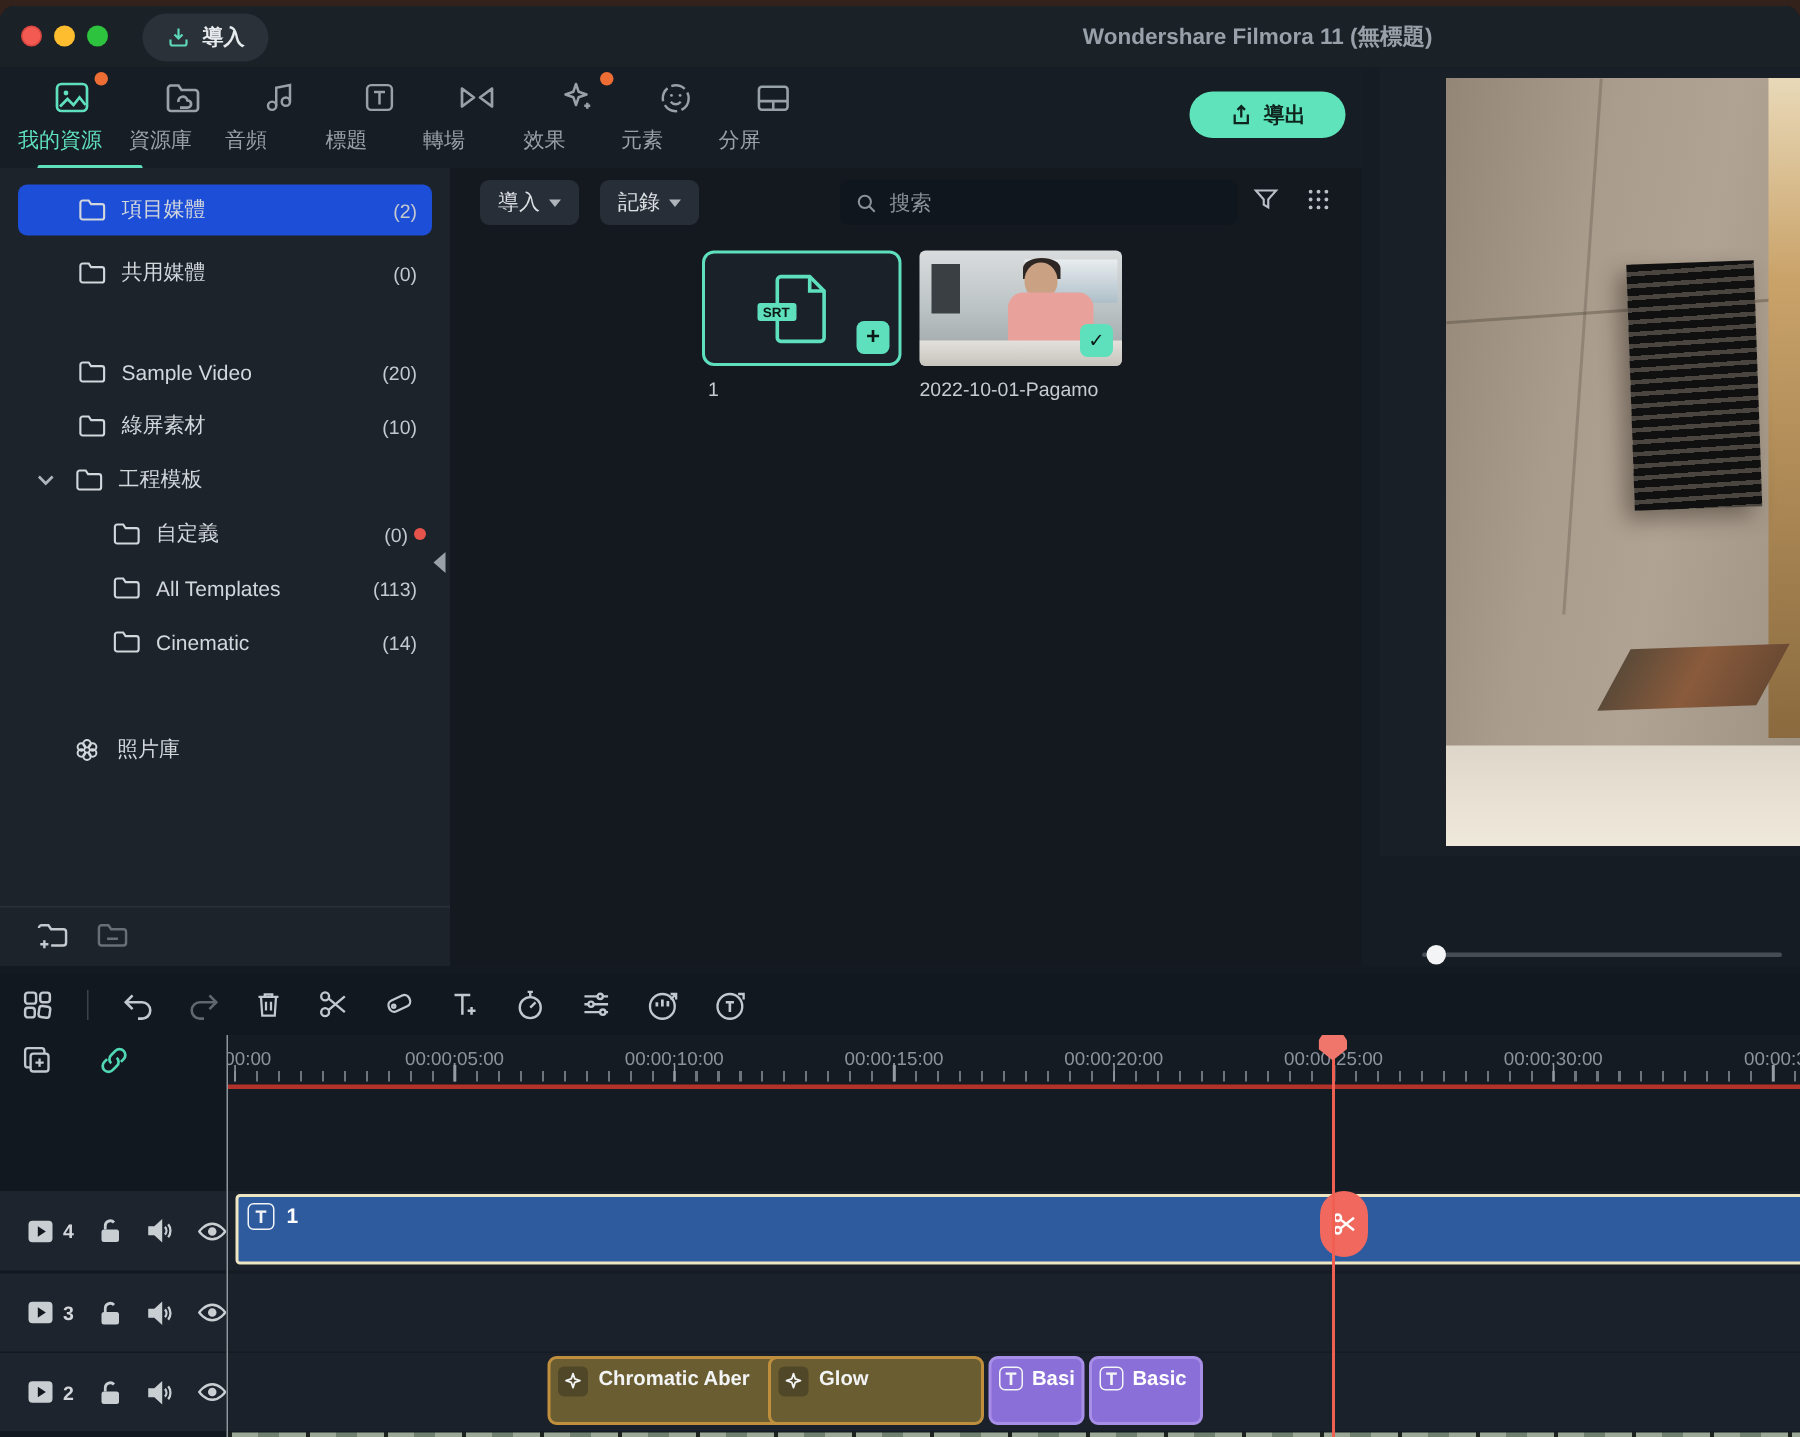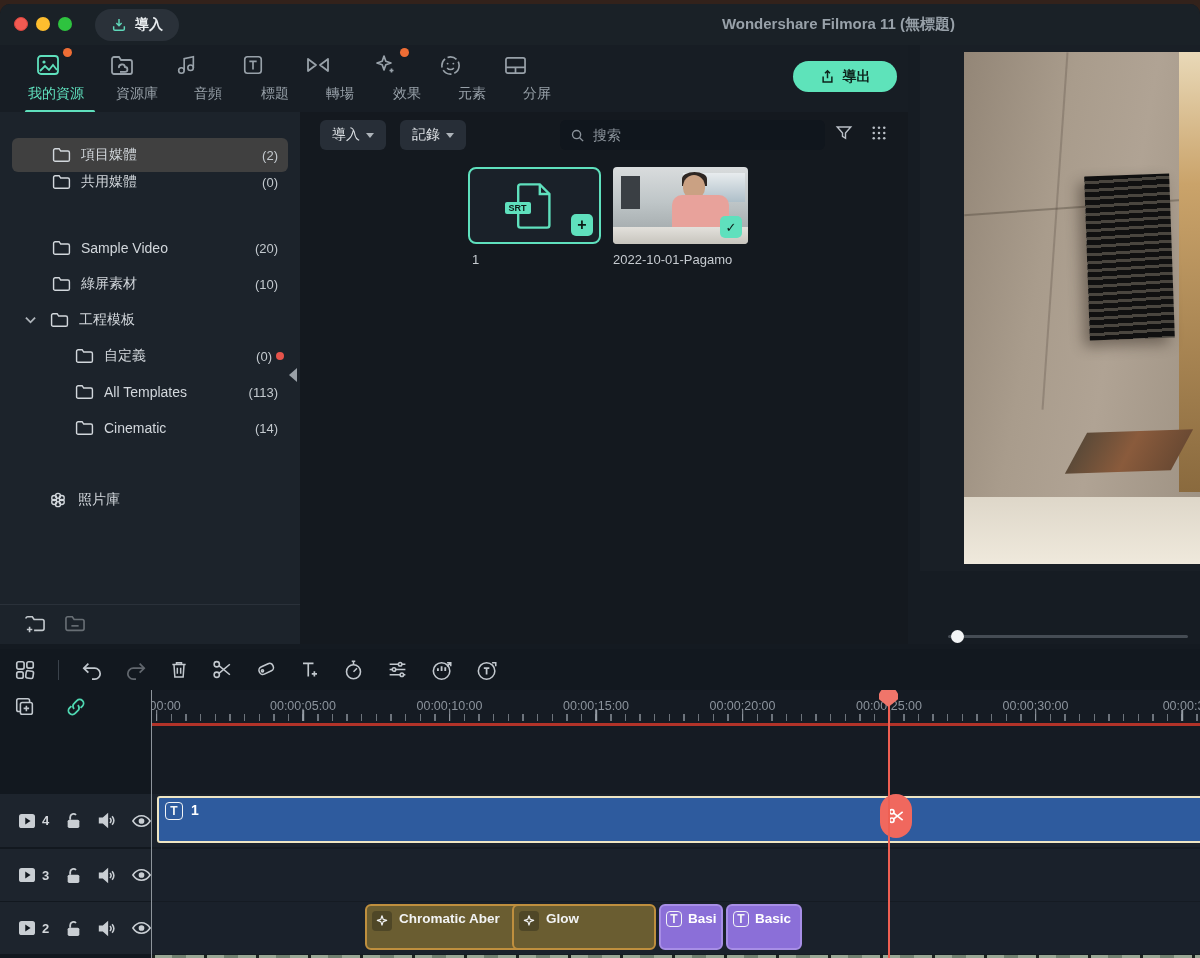--- a/index.html
+++ b/index.html
@@ -16,38 +16,38 @@
   .tl.yellow{ left:36px; background:#fdbd2e; }
   .tl.green{ left:58px; background:#2ec33f; }
   .import-pill { position:absolute; left:95px; top:5px; height:32px; padding:0 16px;
     background:#2a3139; border-radius:16px; display:flex; align-items:center; gap:8px;
     color:#e7ebee; font-size:14px; font-weight:bold; }
   .win-title { position:absolute; left:0; right:245px; top:0; height:41px; display:flex;
     align-items:center; justify-content:flex-end; color:#98a1a9; font-size:15px; font-weight:bold; }
 
   
   .tabbar { position:absolute; left:0; top:41px; width:918px; height:67px; background:#171d24; }
-  .tab { position:absolute; top:6px; width:72px; text-align:right; color:#98a1a9; }
+  .tab { position:absolute; top:6px; width:72px; text-align:left; color:#98a1a9; }
   .tab .ticon { height:28px; display:flex; align-items:center; justify-content:center; position:relative;}
   .tab .tlabel { font-size:14px; margin-top:6px; white-space:nowrap;}
   .tab.active { color:#5fe0bd; }
   .tab.active .tlabel { color:#5fe0bd; }
   .tab-underline { position:absolute; left:13px; top:59px; width:70px; height:3px;
     border-radius:2px; background:#5fe0bd; }
   .dot-badge { position:absolute; top:-3px; right:12px; width:9px; height:9px; border-radius:50%;
     background:#ee6d35; }
   .export-btn { position:absolute; left:793px; top:16px; width:104px; height:31px;
     background:#5ee3ba; border-radius:16px; display:flex; align-items:center; justify-content:center;
     gap:8px; color:#0e241d; font-size:14px; font-weight:bold; }
 
   
   .sidebar { position:absolute; left:0; top:108px; width:300px; height:532px; background:#1c232b; }
   .side-row { position:absolute; left:12px; width:276px; height:34px; display:flex; align-items:center;
     color:#d2d7dc; font-size:14px; border-radius:6px; }
-  .side-row.sel { background:#404040;margin-top:15px; }
+  .side-row.sel { background:#1d4ed8; }
   .side-row .chev { width:20px; margin-left:8px; display:flex; justify-content:center; color:#aeb4ba;}
   .side-row .fold { margin:0 10px 0 10px; display:flex; }
   .side-row.child { padding-left:23px; }
   .side-row .slabel { flex:1; white-space:nowrap; overflow:hidden; }
   .side-row .count { color:#c3c9ce; font-size:13px; margin-right:10px; }
   .reddot { width:8px; height:8px; border-radius:50%; background:#e5534b; margin-right:4px; }
   .side-bottom { position:absolute; left:0; bottom:0; width:300px; height:40px;
     border-top:1px solid #2a313a; display:flex; align-items:center; gap:18px; padding-left:24px; }
   .collapse-arrow { position:absolute; left:289px; top:364px; width:0; height:0;
     border-top:7px solid transparent; border-bottom:7px solid transparent; border-right:8px solid #9aa1a8; }

